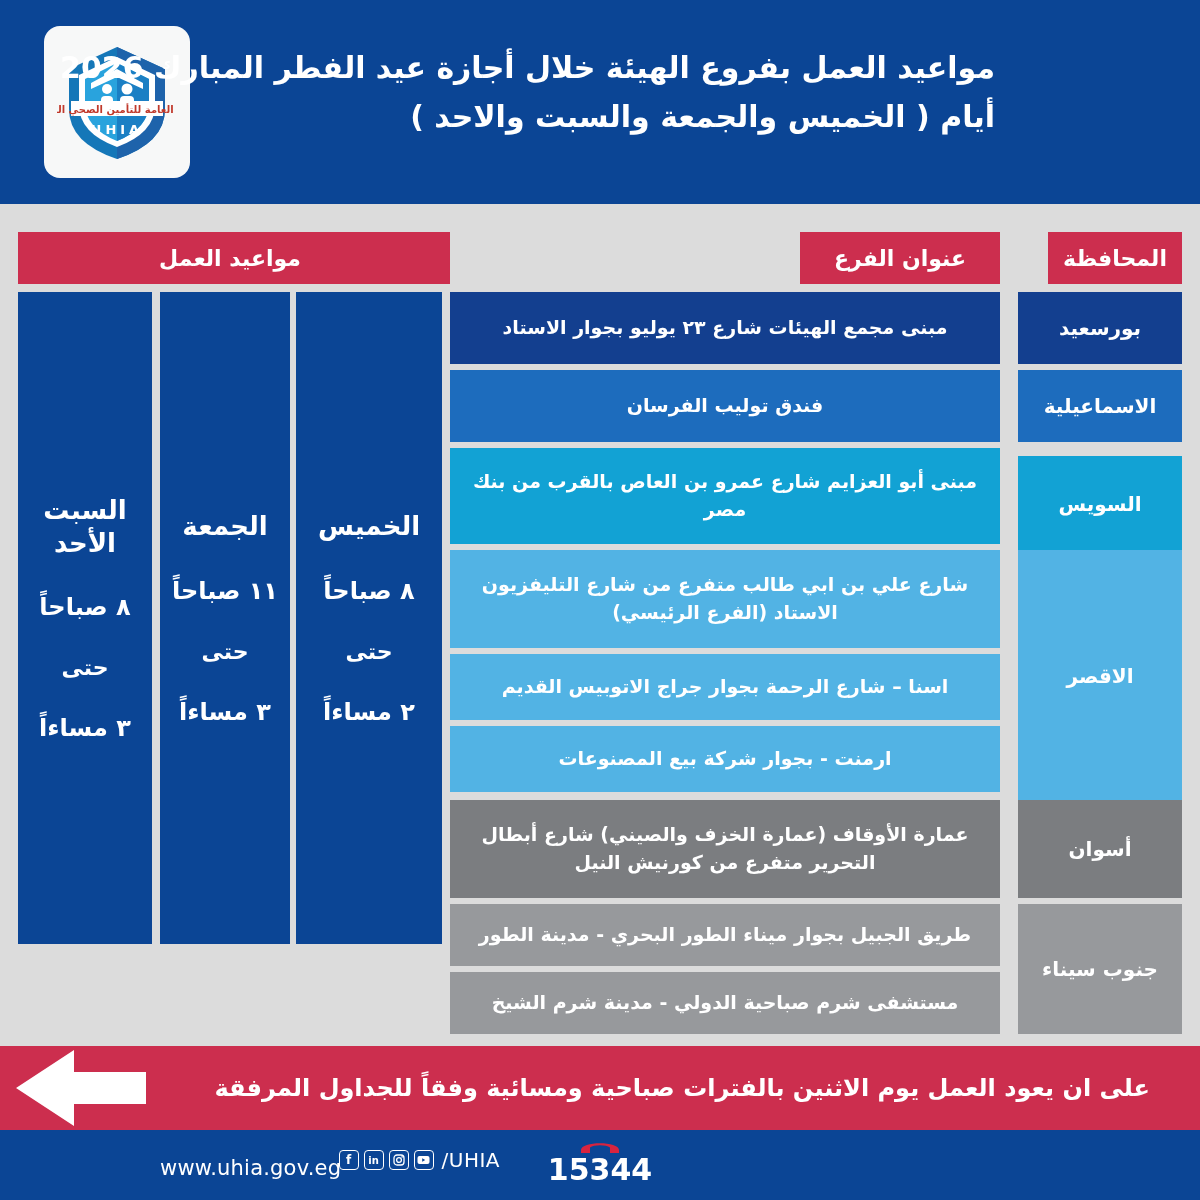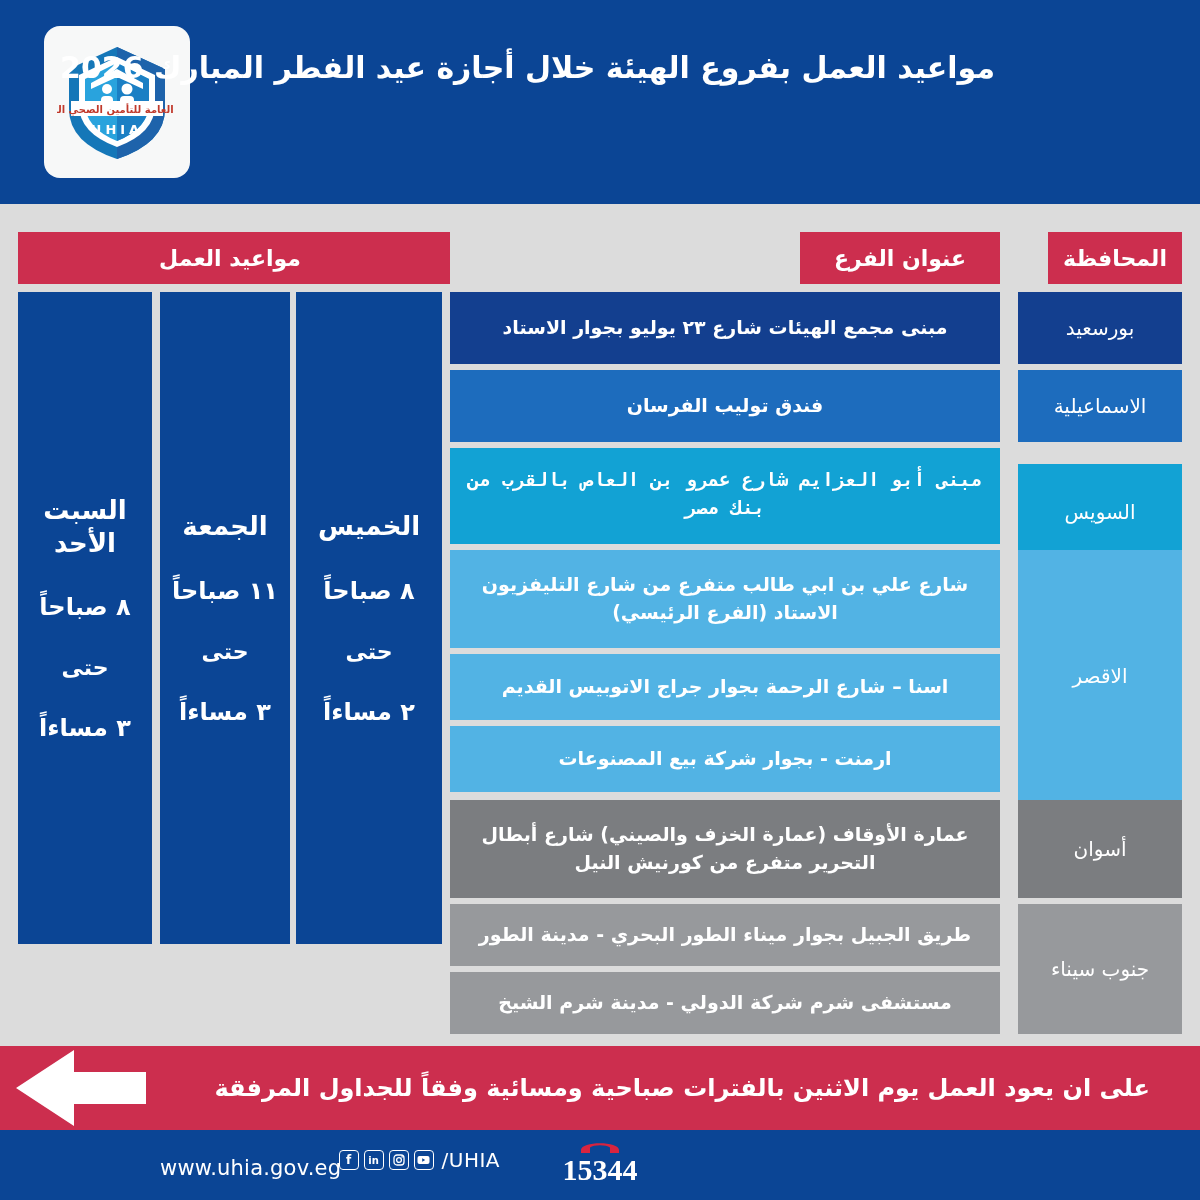--- a/index.html
+++ b/index.html
@@ -68,21 +68,21 @@
   
   .row-addr {
     position:absolute; right:200px; width:550px;
     display:flex; align-items:center; justify-content:center;
     color:#fff; text-align:center; font-size:19px; font-weight:bold;
     line-height:1.45; padding:12px 14px;
   }
   .row-gov {
     position:absolute; right:18px; width:164px;
     display:flex; align-items:center; justify-content:center;
-    color:#fff; text-align:center; font-size:20px; font-weight:normal;
+    color:#fff; text-align:center; font-size:20px; font-weight:bold;
     padding:4px 6px;
   }
 
   
   .banner {
     position:absolute; left:0; top:1046px; width:1200px; height:84px;
     background:#cc2e4e; display:flex; align-items:center;
   }
   .banner-text {
     color:#fff; font-size:24px; font-weight:bold;
@@ -100,21 +100,21 @@
     position:absolute; right:700px; top:18px;
     display:flex; align-items:center; gap:5px; direction:ltr;
   }
   .sicon {
     width:20px; height:20px; border:1.6px solid #fff; border-radius:4px;
     display:flex; align-items:center; justify-content:center;
     color:#fff; font-size:12px; font-weight:bold;
   }
   .social-handle { color:#fff; font-size:20px; margin-left:3px; letter-spacing:.5px; }
 
-  .hotline { position:absolute; left:0; right:0; top:8px; text-align:center;font-family:Liberation Serif, serif; }
+  .hotline { position:absolute; left:0; right:0; top:8px; text-align:center; }
   .phone-glyph { display:block; margin:0 auto 0; height:16px; }
   .hotline-number {
     color:#fff; font-size:30px; font-weight:bold; letter-spacing:0px;
     line-height:1.05; direction:ltr;
   }
   .website {
     position:absolute; left:160px; top:26px;
     color:#fff; font-size:21px; direction:ltr; letter-spacing:.2px;
   }
 </style>
@@ -138,20 +138,21 @@
         <circle cx="70" cy="50" r="5.5" fill="#ffffff"></circle>
         <rect x="63" y="57" width="14" height="18" rx="4" fill="#ffffff"></rect>
         <rect x="14" y="62" width="92" height="15" fill="#ffffff"></rect>
         <text x="60" y="74" font-family="DejaVu Sans, sans-serif" font-size="10" font-weight="bold" fill="#c0392b" text-anchor="middle">الهيئة العامة للتأمين الصحي الشامل</text>
         <text x="60" y="95" font-family="DejaVu Sans, sans-serif" font-size="13" font-weight="bold" fill="#ffffff" letter-spacing="4" text-anchor="middle">UHIA</text>
       </svg>
     </div>
 
     <div class="title-wrap">
       <div class="title-line">مواعيد العمل بفروع الهيئة خلال أجازة عيد الفطر المبارك 2026</div>
+      <div class="title-line second">أيام ( الخميس والجمعة والسبت والاحد )</div>
     </div>
 
   </div>
 
   <div class="table-area">
 
     <div class="hdr hours">
       <span>مواعيد العمل</span>
     </div>
     <div class="hdr branch">عنوان الفرع</div>
@@ -179,31 +180,31 @@
       <div class="day-from">٨ صباحاً</div>
       <div class="day-until">حتى</div>
       <div class="day-to">٣ مساءاً</div>
     </div>
 
     <div id="rows-host">
         <div class="row-addr" style="top: 88px; height: 72px; background: rgb(19, 63, 143);">مبنى مجمع الهيئات شارع ٢٣ يوليو بجوار الاستاد</div>
         <div class="row-gov" style="top: 88px; height: 72px; background: rgb(19, 63, 143);">بورسعيد</div>
         <div class="row-addr" style="top: 166px; height: 72px; background: rgb(29, 108, 189);">فندق توليب الفرسان</div>
         <div class="row-gov" style="top: 166px; height: 72px; background: rgb(29, 108, 189);">الاسماعيلية</div>
-        <div class="row-addr" style="top: 244px; height: 96px; background: rgb(18, 162, 212); font-family: Liberation Mono, monospace;">مبنى أبو العزايم شارع عمرو بن العاص بالقرب من بنك مصر</div>
-        <div class="row-gov" style="top: 260px; height: 96px; background: rgb(18, 162, 212);">السويس</div>
+        <div class="row-addr" style="top: 244px; height: 96px; background: rgb(18, 162, 212);">مبنى أبو العزايم شارع عمرو بن العاص بالقرب من بنك مصر</div>
+        <div class="row-gov" style="top: 252px; height: 96px; background: rgb(18, 162, 212);">السويس</div>
         <div class="row-addr" style="top: 346px; height: 98px; background: rgb(82, 179, 228);">شارع علي بن ابي طالب متفرع من شارع التليفزيون الاستاد (الفرع الرئيسي)</div>
         <div class="row-gov" style="top: 346px; height: 252px; background: rgb(82, 179, 228);">الاقصر</div>
         <div class="row-addr" style="top: 450px; height: 66px; background: rgb(82, 179, 228);">اسنا – شارع الرحمة بجوار جراج الاتوبيس القديم</div>
         <div class="row-addr" style="top: 522px; height: 66px; background: rgb(82, 179, 228);">ارمنت - بجوار شركة بيع المصنوعات</div>
         <div class="row-addr" style="top: 596px; height: 98px; background: rgb(123, 125, 128);">عمارة الأوقاف (عمارة الخزف والصيني) شارع أبطال التحرير متفرع من كورنيش النيل</div>
         <div class="row-gov" style="top: 596px; height: 98px; background: rgb(123, 125, 128);">أسوان</div>
         <div class="row-addr" style="top: 700px; height: 62px; background: rgb(151, 153, 156);">طريق الجبيل بجوار ميناء الطور البحري - مدينة الطور</div>
         <div class="row-gov" style="top: 700px; height: 130px; background: rgb(151, 153, 156);">جنوب سيناء</div>
-        <div class="row-addr" style="top: 768px; height: 62px; background: rgb(151, 153, 156);">مستشفى شرم شركة الدولي - مدينة شرم الشيخ</div>
+        <div class="row-addr" style="top: 768px; height: 62px; background: rgb(151, 153, 156);">مستشفى شرم صباحية الدولي - مدينة شرم الشيخ</div>
       </div>
   </div>
 
   <div class="banner">
     <div class="banner-text">على ان يعود العمل يوم الاثنين بالفترات صباحية ومسائية وفقاً للجداول المرفقة</div>
     <svg class="banner-arrow" width="130" height="76" viewBox="0 0 130 76">
       <path d="M130 38 L72 0 L72 22 L0 22 L0 54 L72 54 L72 76 Z" fill="#ffffff" transform="scale(-1,1) translate(-130,0)"></path>
     </svg>
   </div>
 

